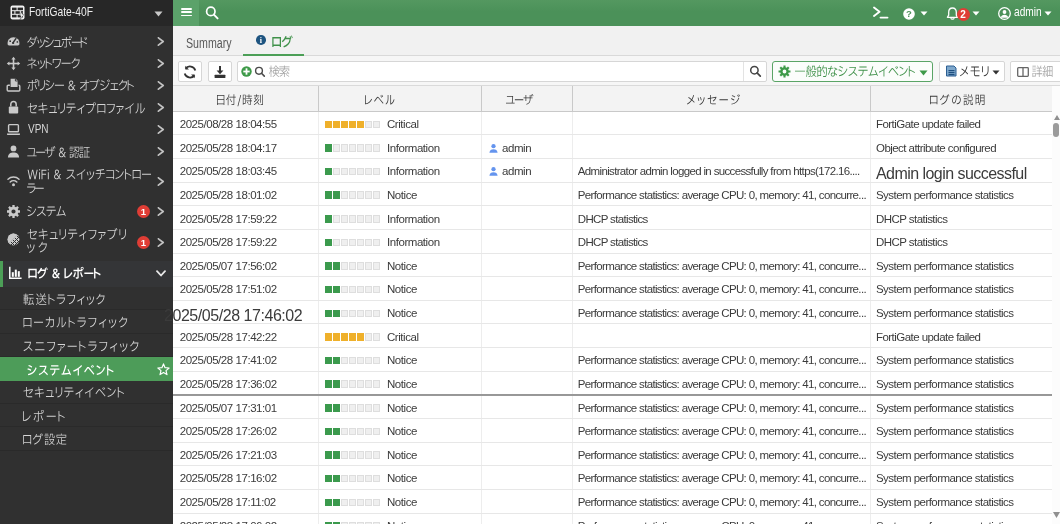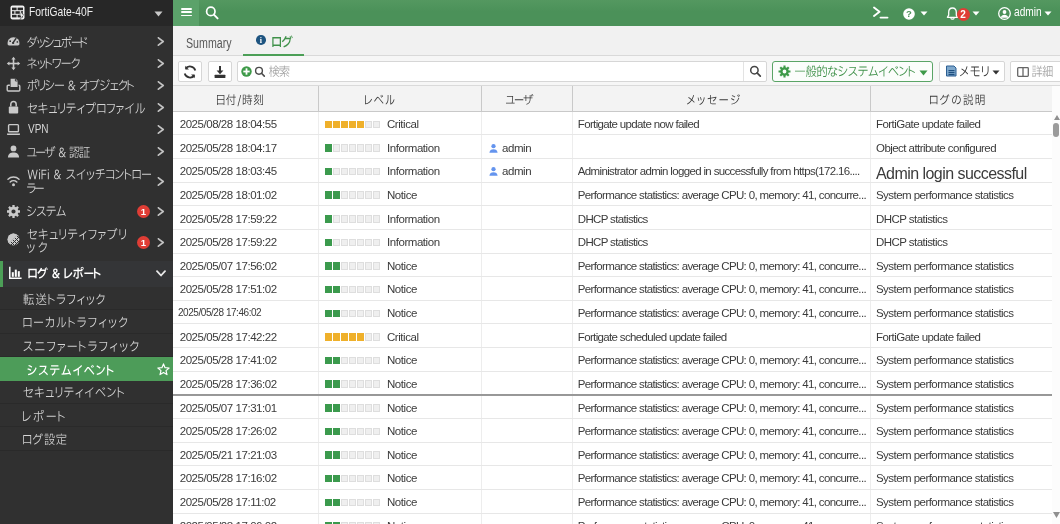--- a/index.html
+++ b/index.html
@@ -329,21 +329,20 @@
     <div class="abs" style="left:173px;top:111.80px;width:879px;height:23.63px;border-bottom:1px solid #e7e7e7"></div>
     <div class="t" style="left:179.7px;top:119.00px;font-size:11.5px;letter-spacing:-0.45px;color:#3b3b3b">2025/08/28 18:04:55</div>
     <div class="abs" style="left:324.5px;top:120.5px;width:7.3px;height:7.6px;background:#efb02a"></div>
     <div class="abs" style="left:332.6px;top:120.5px;width:7.3px;height:7.6px;background:#efb02a"></div>
     <div class="abs" style="left:340.7px;top:120.5px;width:7.3px;height:7.6px;background:#efb02a"></div>
     <div class="abs" style="left:348.8px;top:120.5px;width:7.3px;height:7.6px;background:#efb02a"></div>
     <div class="abs" style="left:356.9px;top:120.5px;width:7.3px;height:7.6px;background:#efb02a"></div>
     <div class="abs" style="left:365.0px;top:120.5px;width:7.3px;height:7.6px;background:#efefef;box-shadow:inset 0 0 0 1px #dedede"></div>
     <div class="abs" style="left:373.1px;top:120.5px;width:7.3px;height:7.6px;background:#efefef;box-shadow:inset 0 0 0 1px #dedede"></div>
     <div class="t" style="left:387px;top:119.0px;font-size:11.5px;letter-spacing:-0.45px;color:#3b3b3b">Critical</div>
-    <div class="t" style="left:577.8px;top:119.00px;font-size:11.5px;letter-spacing:-0.65px;color:#3b3b3b;width:290px;overflow:hidden;text-overflow:ellipsis">Fortigate update now failed</div>
     <div class="t" style="left:876px;top:119.00px;font-size:11.5px;letter-spacing:-0.55px;color:#3b3b3b">FortiGate update failed</div>
     <div class="abs" style="left:173px;top:135.43px;width:879px;height:23.63px;border-bottom:1px solid #e7e7e7"></div>
     <div class="t" style="left:179.7px;top:142.63px;font-size:11.5px;letter-spacing:-0.45px;color:#3b3b3b">2025/05/28 18:04:17</div>
     <div class="abs" style="left:324.5px;top:144.1px;width:7.3px;height:7.6px;background:#3b9a4d"></div>
     <div class="abs" style="left:332.6px;top:144.1px;width:7.3px;height:7.6px;background:#efefef;box-shadow:inset 0 0 0 1px #dedede"></div>
     <div class="abs" style="left:340.7px;top:144.1px;width:7.3px;height:7.6px;background:#efefef;box-shadow:inset 0 0 0 1px #dedede"></div>
     <div class="abs" style="left:348.8px;top:144.1px;width:7.3px;height:7.6px;background:#efefef;box-shadow:inset 0 0 0 1px #dedede"></div>
     <div class="abs" style="left:356.9px;top:144.1px;width:7.3px;height:7.6px;background:#efefef;box-shadow:inset 0 0 0 1px #dedede"></div>
     <div class="abs" style="left:365.0px;top:144.1px;width:7.3px;height:7.6px;background:#efefef;box-shadow:inset 0 0 0 1px #dedede"></div>
     <div class="abs" style="left:373.1px;top:144.1px;width:7.3px;height:7.6px;background:#efefef;box-shadow:inset 0 0 0 1px #dedede"></div>
@@ -425,42 +424,41 @@
     <div class="abs" style="left:332.6px;top:285.9px;width:7.3px;height:7.6px;background:#3b9a4d"></div>
     <div class="abs" style="left:340.7px;top:285.9px;width:7.3px;height:7.6px;background:#efefef;box-shadow:inset 0 0 0 1px #dedede"></div>
     <div class="abs" style="left:348.8px;top:285.9px;width:7.3px;height:7.6px;background:#efefef;box-shadow:inset 0 0 0 1px #dedede"></div>
     <div class="abs" style="left:356.9px;top:285.9px;width:7.3px;height:7.6px;background:#efefef;box-shadow:inset 0 0 0 1px #dedede"></div>
     <div class="abs" style="left:365.0px;top:285.9px;width:7.3px;height:7.6px;background:#efefef;box-shadow:inset 0 0 0 1px #dedede"></div>
     <div class="abs" style="left:373.1px;top:285.9px;width:7.3px;height:7.6px;background:#efefef;box-shadow:inset 0 0 0 1px #dedede"></div>
     <div class="t" style="left:387px;top:284.4px;font-size:11.5px;letter-spacing:-0.45px;color:#3b3b3b">Notice</div>
     <div class="t" style="left:577.8px;top:284.41px;font-size:11.5px;letter-spacing:-0.65px;color:#3b3b3b;width:290px;overflow:hidden;text-overflow:ellipsis">Performance statistics: average CPU: 0, memory: 41, concurre...</div>
     <div class="t" style="left:876px;top:284.41px;font-size:11.5px;letter-spacing:-0.55px;color:#3b3b3b">System performance statistics</div>
     <div class="abs" style="left:173px;top:300.84px;width:879px;height:23.63px;border-bottom:1px solid #e7e7e7"></div>
-    <div class="t" style="left:178px;top:308.04px;font-size:10px;letter-spacing:-0.45px;color:#3b3b3b">2025/05/28 17:46:02</div>
+    <div class="t" style="left:164px;top:308.04px;font-size:16px;letter-spacing:-0.45px;color:#3b3b3b">2025/05/28 17:46:02</div>
     <div class="abs" style="left:324.5px;top:309.5px;width:7.3px;height:7.6px;background:#3b9a4d"></div>
     <div class="abs" style="left:332.6px;top:309.5px;width:7.3px;height:7.6px;background:#3b9a4d"></div>
     <div class="abs" style="left:340.7px;top:309.5px;width:7.3px;height:7.6px;background:#efefef;box-shadow:inset 0 0 0 1px #dedede"></div>
     <div class="abs" style="left:348.8px;top:309.5px;width:7.3px;height:7.6px;background:#efefef;box-shadow:inset 0 0 0 1px #dedede"></div>
     <div class="abs" style="left:356.9px;top:309.5px;width:7.3px;height:7.6px;background:#efefef;box-shadow:inset 0 0 0 1px #dedede"></div>
     <div class="abs" style="left:365.0px;top:309.5px;width:7.3px;height:7.6px;background:#efefef;box-shadow:inset 0 0 0 1px #dedede"></div>
     <div class="abs" style="left:373.1px;top:309.5px;width:7.3px;height:7.6px;background:#efefef;box-shadow:inset 0 0 0 1px #dedede"></div>
     <div class="t" style="left:387px;top:308.0px;font-size:11.5px;letter-spacing:-0.45px;color:#3b3b3b">Notice</div>
     <div class="t" style="left:577.8px;top:308.04px;font-size:11.5px;letter-spacing:-0.65px;color:#3b3b3b;width:290px;overflow:hidden;text-overflow:ellipsis">Performance statistics: average CPU: 0, memory: 41, concurre...</div>
     <div class="t" style="left:876px;top:308.04px;font-size:11.5px;letter-spacing:-0.55px;color:#3b3b3b">System performance statistics</div>
     <div class="abs" style="left:173px;top:324.47px;width:879px;height:23.63px;border-bottom:1px solid #e7e7e7"></div>
     <div class="t" style="left:179.7px;top:331.67px;font-size:11.5px;letter-spacing:-0.45px;color:#3b3b3b">2025/05/28 17:42:22</div>
     <div class="abs" style="left:324.5px;top:333.2px;width:7.3px;height:7.6px;background:#efb02a"></div>
     <div class="abs" style="left:332.6px;top:333.2px;width:7.3px;height:7.6px;background:#efb02a"></div>
     <div class="abs" style="left:340.7px;top:333.2px;width:7.3px;height:7.6px;background:#efb02a"></div>
     <div class="abs" style="left:348.8px;top:333.2px;width:7.3px;height:7.6px;background:#efb02a"></div>
     <div class="abs" style="left:356.9px;top:333.2px;width:7.3px;height:7.6px;background:#efb02a"></div>
     <div class="abs" style="left:365.0px;top:333.2px;width:7.3px;height:7.6px;background:#efefef;box-shadow:inset 0 0 0 1px #dedede"></div>
     <div class="abs" style="left:373.1px;top:333.2px;width:7.3px;height:7.6px;background:#efefef;box-shadow:inset 0 0 0 1px #dedede"></div>
     <div class="t" style="left:387px;top:331.7px;font-size:11.5px;letter-spacing:-0.45px;color:#3b3b3b">Critical</div>
-    <div class="t" style="left:577.8px;top:331.67px;font-size:11.5px;letter-spacing:-0.65px;color:#3b3b3b;width:290px;overflow:hidden;text-overflow:ellipsis">Fortigate scheduled update failed</div>
     <div class="t" style="left:876px;top:331.67px;font-size:11.5px;letter-spacing:-0.55px;color:#3b3b3b">FortiGate update failed</div>
     <div class="abs" style="left:173px;top:348.10px;width:879px;height:23.63px;border-bottom:1px solid #e7e7e7"></div>
     <div class="t" style="left:179.7px;top:355.30px;font-size:11.5px;letter-spacing:-0.45px;color:#3b3b3b">2025/05/28 17:41:02</div>
     <div class="abs" style="left:324.5px;top:356.8px;width:7.3px;height:7.6px;background:#3b9a4d"></div>
     <div class="abs" style="left:332.6px;top:356.8px;width:7.3px;height:7.6px;background:#3b9a4d"></div>
     <div class="abs" style="left:340.7px;top:356.8px;width:7.3px;height:7.6px;background:#efefef;box-shadow:inset 0 0 0 1px #dedede"></div>
     <div class="abs" style="left:348.8px;top:356.8px;width:7.3px;height:7.6px;background:#efefef;box-shadow:inset 0 0 0 1px #dedede"></div>
     <div class="abs" style="left:356.9px;top:356.8px;width:7.3px;height:7.6px;background:#efefef;box-shadow:inset 0 0 0 1px #dedede"></div>
     <div class="abs" style="left:365.0px;top:356.8px;width:7.3px;height:7.6px;background:#efefef;box-shadow:inset 0 0 0 1px #dedede"></div>
     <div class="abs" style="left:373.1px;top:356.8px;width:7.3px;height:7.6px;background:#efefef;box-shadow:inset 0 0 0 1px #dedede"></div>
@@ -497,21 +495,21 @@
     <div class="abs" style="left:332.6px;top:427.7px;width:7.3px;height:7.6px;background:#3b9a4d"></div>
     <div class="abs" style="left:340.7px;top:427.7px;width:7.3px;height:7.6px;background:#efefef;box-shadow:inset 0 0 0 1px #dedede"></div>
     <div class="abs" style="left:348.8px;top:427.7px;width:7.3px;height:7.6px;background:#efefef;box-shadow:inset 0 0 0 1px #dedede"></div>
     <div class="abs" style="left:356.9px;top:427.7px;width:7.3px;height:7.6px;background:#efefef;box-shadow:inset 0 0 0 1px #dedede"></div>
     <div class="abs" style="left:365.0px;top:427.7px;width:7.3px;height:7.6px;background:#efefef;box-shadow:inset 0 0 0 1px #dedede"></div>
     <div class="abs" style="left:373.1px;top:427.7px;width:7.3px;height:7.6px;background:#efefef;box-shadow:inset 0 0 0 1px #dedede"></div>
     <div class="t" style="left:387px;top:426.2px;font-size:11.5px;letter-spacing:-0.45px;color:#3b3b3b">Notice</div>
     <div class="t" style="left:577.8px;top:426.19px;font-size:11.5px;letter-spacing:-0.65px;color:#3b3b3b;width:290px;overflow:hidden;text-overflow:ellipsis">Performance statistics: average CPU: 0, memory: 41, concurre...</div>
     <div class="t" style="left:876px;top:426.19px;font-size:11.5px;letter-spacing:-0.55px;color:#3b3b3b">System performance statistics</div>
     <div class="abs" style="left:173px;top:442.62px;width:879px;height:23.63px;border-bottom:1px solid #e7e7e7"></div>
-    <div class="t" style="left:179.7px;top:449.82px;font-size:11.5px;letter-spacing:-0.45px;color:#3b3b3b">2025/05/21 17:21:03</div>
+    <div class="t" style="left:179.7px;top:449.82px;font-size:11.5px;letter-spacing:-0.45px;color:#3b3b3b">2025/05/26 17:21:03</div>
     <div class="abs" style="left:324.5px;top:451.3px;width:7.3px;height:7.6px;background:#3b9a4d"></div>
     <div class="abs" style="left:332.6px;top:451.3px;width:7.3px;height:7.6px;background:#3b9a4d"></div>
     <div class="abs" style="left:340.7px;top:451.3px;width:7.3px;height:7.6px;background:#efefef;box-shadow:inset 0 0 0 1px #dedede"></div>
     <div class="abs" style="left:348.8px;top:451.3px;width:7.3px;height:7.6px;background:#efefef;box-shadow:inset 0 0 0 1px #dedede"></div>
     <div class="abs" style="left:356.9px;top:451.3px;width:7.3px;height:7.6px;background:#efefef;box-shadow:inset 0 0 0 1px #dedede"></div>
     <div class="abs" style="left:365.0px;top:451.3px;width:7.3px;height:7.6px;background:#efefef;box-shadow:inset 0 0 0 1px #dedede"></div>
     <div class="abs" style="left:373.1px;top:451.3px;width:7.3px;height:7.6px;background:#efefef;box-shadow:inset 0 0 0 1px #dedede"></div>
     <div class="t" style="left:387px;top:449.8px;font-size:11.5px;letter-spacing:-0.45px;color:#3b3b3b">Notice</div>
     <div class="t" style="left:577.8px;top:449.82px;font-size:11.5px;letter-spacing:-0.65px;color:#3b3b3b;width:290px;overflow:hidden;text-overflow:ellipsis">Performance statistics: average CPU: 0, memory: 41, concurre...</div>
     <div class="t" style="left:876px;top:449.82px;font-size:11.5px;letter-spacing:-0.55px;color:#3b3b3b">System performance statistics</div>

